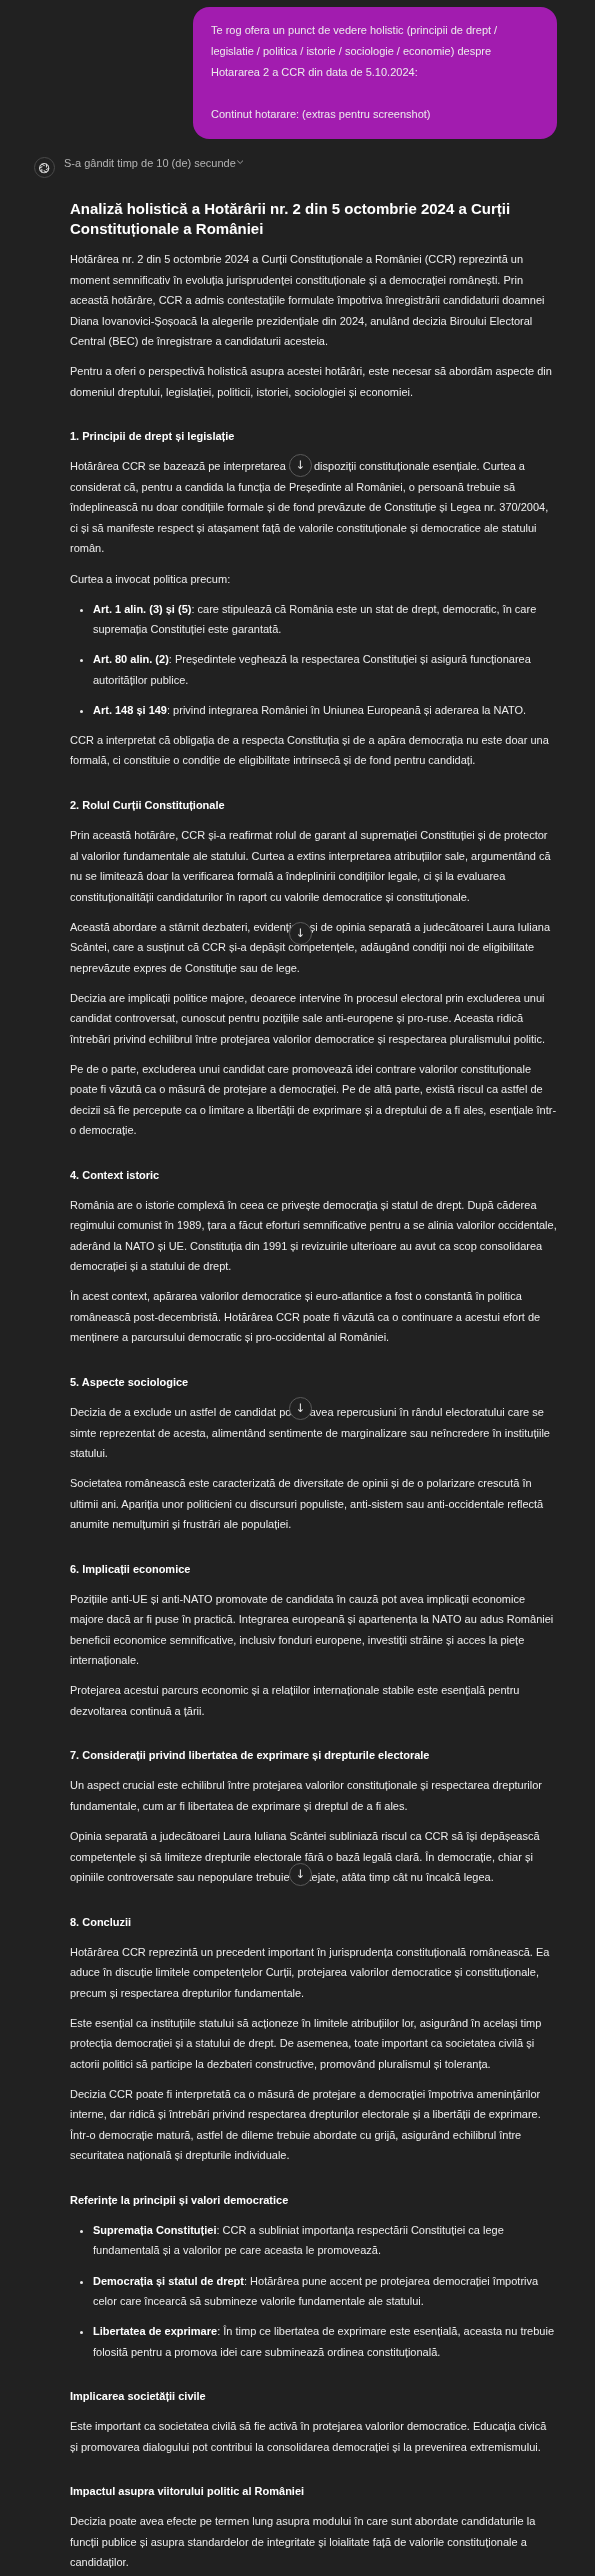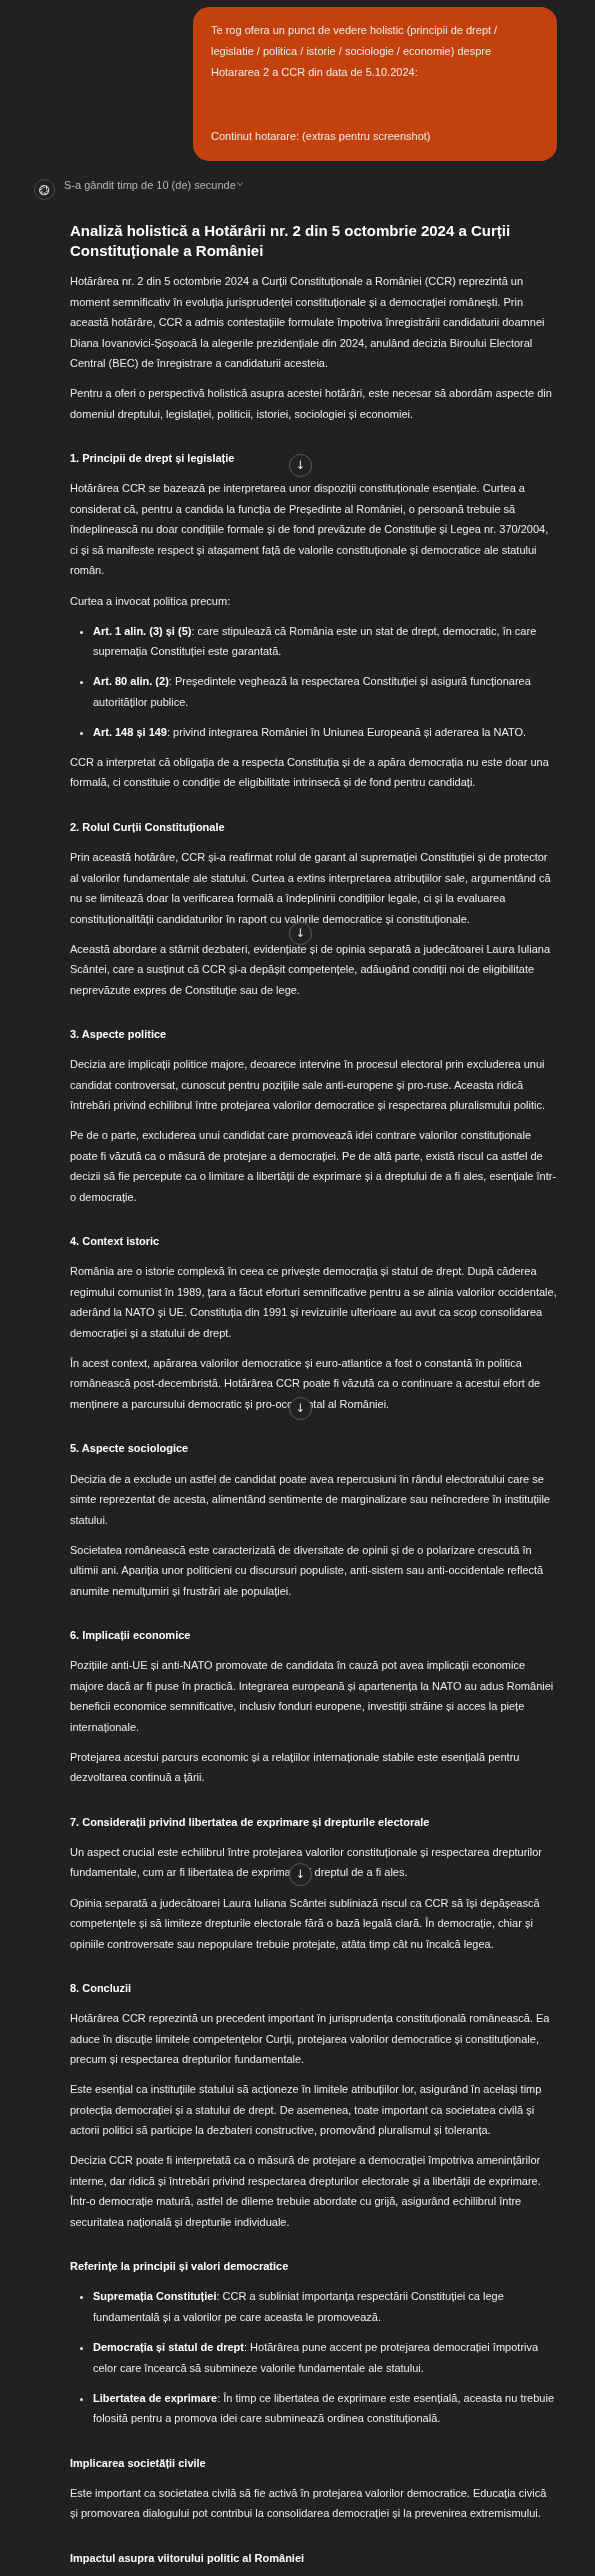--- a/index.html
+++ b/index.html
@@ -5,25 +5,25 @@
   html,body{margin:0;padding:0;}
   body{
     width:596px;height:2576px;overflow:hidden;position:relative;
     background:#212121;color:#ececec;
     font-family:"Liberation Sans",sans-serif;font-size:11px;
   }
   .content{width:487px;margin-left:70px;padding-top:6.8px;}
   
   .user-bubble{
     margin-left:auto;width:364px;box-sizing:border-box;
-    background:#c2410c;border-radius:16.4px;padding:13.7px 18px;
+    background:#a21caf;border-radius:16.4px;padding:13.7px 18px;
     line-height:21px;color:#ececec;
   }
   .user-bubble p{margin:0;}
-  .user-bubble p.second{margin-top:43px;}
+  .user-bubble p.second{margin-top:21px;}
   
   .thinking-row{display:flex;gap:9px;margin:18px 0 0 -36px;cursor:pointer;}
   .logo-circle{
     width:19px;height:19px;border-radius:50%;border:0.7px solid #4a4a4a;
     display:flex;align-items:center;justify-content:center;flex:0 0 auto;background:#212121;
   }
   .thinking-text{color:#b4b4b4;}
   .thinking-row .chev{margin-left:-9.6px;}
   
   .response h3{font-size:15px;font-weight:bold;color:#ffffff;margin:20.5px 0 0;line-height:20.5px;}
@@ -82,21 +82,20 @@
       <li><b>Art. 1 alin. (3) și (5)</b><span>: care stipulează că România este un stat de drept, democratic, în care supremația Constituției este garantată.</span></li>
       <li><b>Art. 80 alin. (2)</b><span>: Președintele veghează la respectarea Constituției și asigură funcționarea autorităților publice.</span></li>
       <li><b>Art. 148 și 149</b><span>: privind integrarea României în Uniunea Europeană și aderarea la NATO.</span></li>
     </ul>
     <p>CCR a interpretat că obligația de a respecta Constituția și de a apăra democrația nu este doar una formală, ci constituie o condiție de eligibilitate intrinsecă și de fond pentru candidați.</p>
 
     <h4>2. Rolul Curții Constituționale</h4>
     <p>Prin această hotărâre, CCR și-a reafirmat rolul de garant al supremației Constituției și de protector al valorilor fundamentale ale statului. Curtea a extins interpretarea atribuțiilor sale, argumentând că nu se limitează doar la verificarea formală a îndeplinirii condițiilor legale, ci și la evaluarea constituționalității candidaturilor în raport cu valorile democratice și constituționale.</p>
     <p>Această abordare a stârnit dezbateri, evidențiate și de opinia separată a judecătoarei Laura Iuliana Scântei, care a susținut că CCR și-a depășit competențele, adăugând condiții noi de eligibilitate neprevăzute expres de Constituție sau de lege.</p>
 
-    <h4>3. Aspecte politice</h4>
     <p>Decizia are implicații politice majore, deoarece intervine în procesul electoral prin excluderea unui candidat controversat, cunoscut pentru pozițiile sale anti-europene și pro-ruse. Aceasta ridică întrebări privind echilibrul între protejarea valorilor democratice și respectarea pluralismului politic.</p>
     <p>Pe de o parte, excluderea unui candidat care promovează idei contrare valorilor constituționale poate fi văzută ca o măsură de protejare a democrației. Pe de altă parte, există riscul ca astfel de decizii să fie percepute ca o limitare a libertății de exprimare și a dreptului de a fi ales, esențiale într-o democrație.</p>
 
     <h4>4. Context istoric</h4>
     <p>România are o istorie complexă în ceea ce privește democrația și statul de drept. După căderea regimului comunist în 1989, țara a făcut eforturi semnificative pentru a se alinia valorilor occidentale, aderând la NATO și UE. Constituția din 1991 și revizuirile ulterioare au avut ca scop consolidarea democrației și a statului de drept.</p>
     <p>În acest context, apărarea valorilor democratice și euro-atlantice a fost o constantă în politica românească post-decembristă. Hotărârea CCR poate fi văzută ca o continuare a acestui efort de menținere a parcursului democratic și pro-occidental al României.</p>
 
     <h4>5. Aspecte sociologice</h4>
     <p>Decizia de a exclude un astfel de candidat poate avea repercusiuni în rândul electoratului care se simte reprezentat de acesta, alimentând sentimente de marginalizare sau neîncredere în instituțiile statului.</p>
     <p>Societatea românească este caracterizată de diversitate de opinii și de o polarizare crescută în ultimii ani. Apariția unor politicieni cu discursuri populiste, anti-sistem sau anti-occidentale reflectă anumite nemulțumiri și frustrări ale populației.</p>

